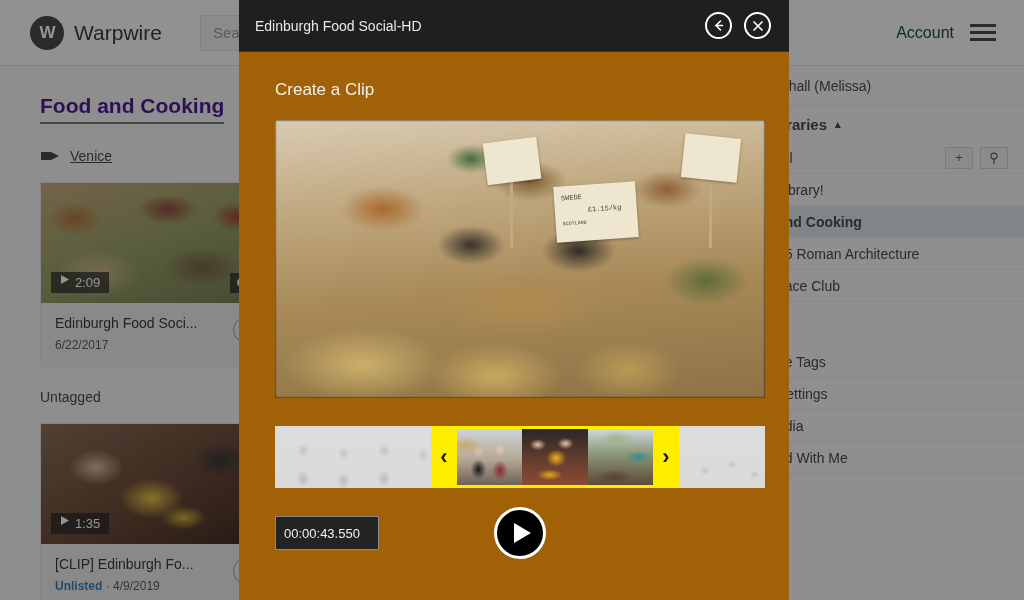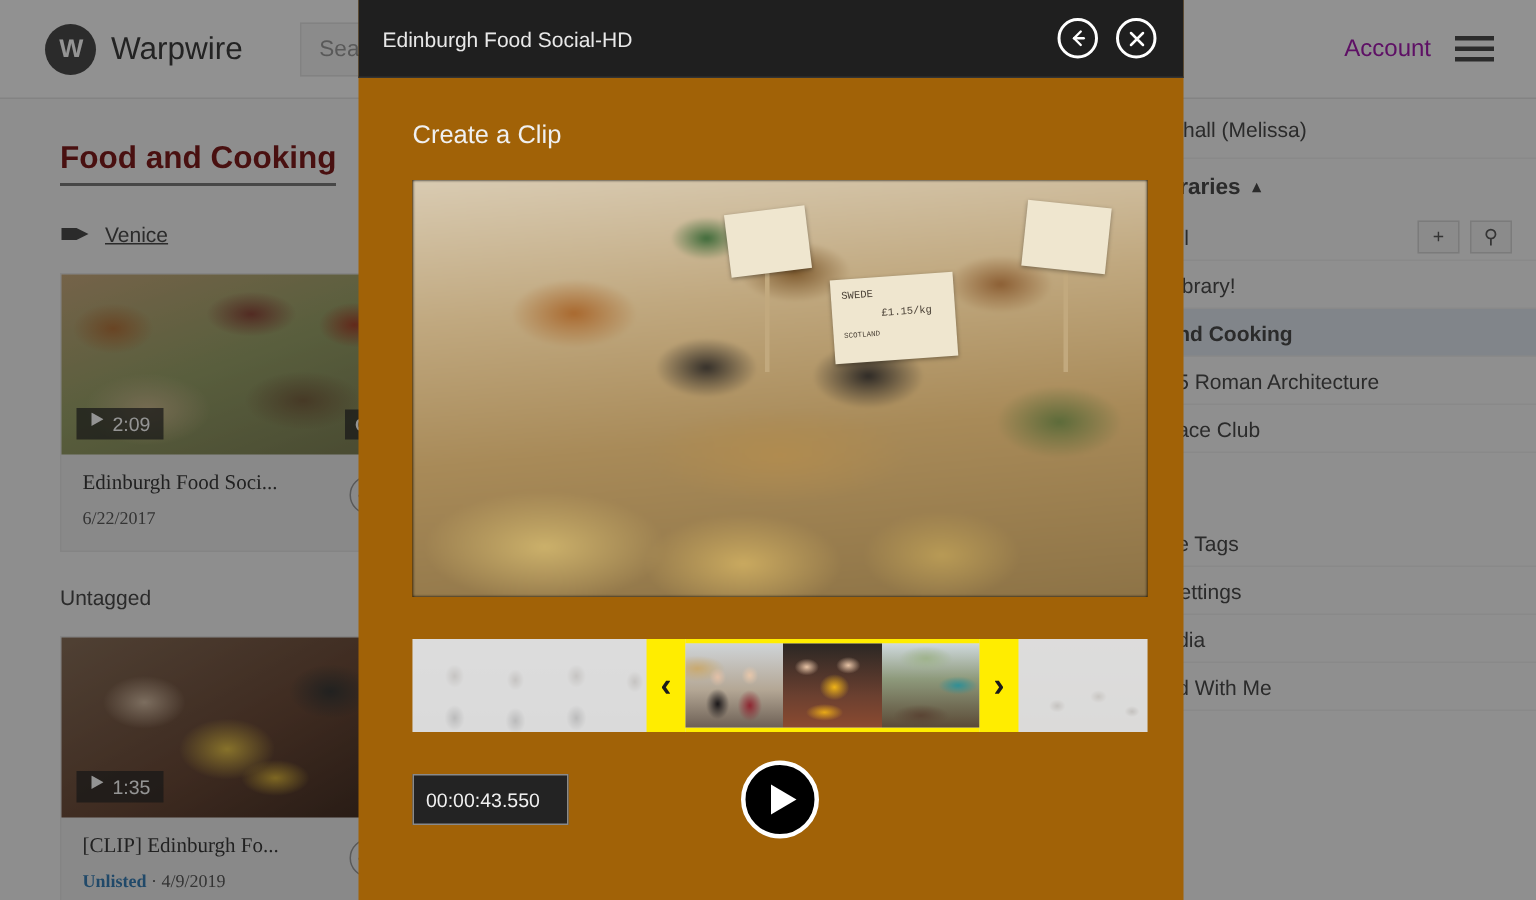--- a/index.html
+++ b/index.html
@@ -30,27 +30,27 @@
   .search-box {
     margin-left: 38px; width: 290px; height: 36px;
     background: #f0f0f0; border: 1px solid #e0e0e0;
     display: flex; align-items: center; padding: 0 12px;
     font-size: 15px; color: #9a9a9a;
   }
   .header-right {
     margin-left: auto; margin-right: 28px;
     display: flex; align-items: center; gap: 16px;
   }
-  .account-label { font-size: 16px; color: #a21caf; }
+  .account-label { font-size: 16px; color: #14532d; }
   .hamburger { display: flex; flex-direction: column; gap: 4px; }
   .hamburger i { display: block; width: 26px; height: 3px; background: #4a4a4a; }
 
   .bg-main { position: absolute; top: 66px; left: 0; right: 264px; bottom: 0; padding: 28px 40px 0 40px; }
   .page-title {
-    font-size: 21px; font-weight: bold; color: #7f1d1d;
+    font-size: 21px; font-weight: bold; color: #4c1d95;
     border-bottom: 2px solid #7a7a7a; display: inline-block; padding-bottom: 4px;
   }
   .tag-row { display: flex; align-items: center; gap: 10px; margin-top: 24px; }
   .tag-icon { width: 20px; height: 14px; }
   .tag-link { font-size: 14px; color: #4a4a4a; text-decoration: underline; }
 
   .card {
     width: 232px; background: #ededed; margin-top: 18px;
     border: 1px solid #e3e3e3;
   }
@@ -71,21 +71,21 @@
   .dur-badge {
     position: absolute; left: 10px; bottom: 10px;
     background: rgba(40,40,40,.72); color: #fff;
     font-size: 13px; padding: 3px 9px; display: flex; align-items: flex-start; gap: 6px;
   }
   .cc-badge {
     position: absolute; right: 10px; bottom: 10px;
     background: rgba(40,40,40,.72); color: #fff;
     font-size: 12px; font-weight: bold; padding: 3px 7px;
   }
-  .card-body { padding: 12px 14px 14px 14px; position: relative; font-family: Liberation Serif, serif; }
+  .card-body { padding: 12px 14px 14px 14px; position: relative; }
   .card-title {
     font-size: 14px; color: #3a3a3a; white-space: nowrap;
     overflow: hidden; padding-right: 40px;
   }
   .card-meta { font-size: 12px; color: #5a5a5a; margin-top: 7px; }
   .card-meta .unlisted { color: #3a7fb5; font-weight: bold; }
   .card-dots {
     position: absolute; right: 12px; top: 14px;
     width: 26px; height: 26px; border: 1px solid #9a9a9a; border-radius: 50%;
     display: flex; align-items: center; justify-content: center; gap: 2.5px;

